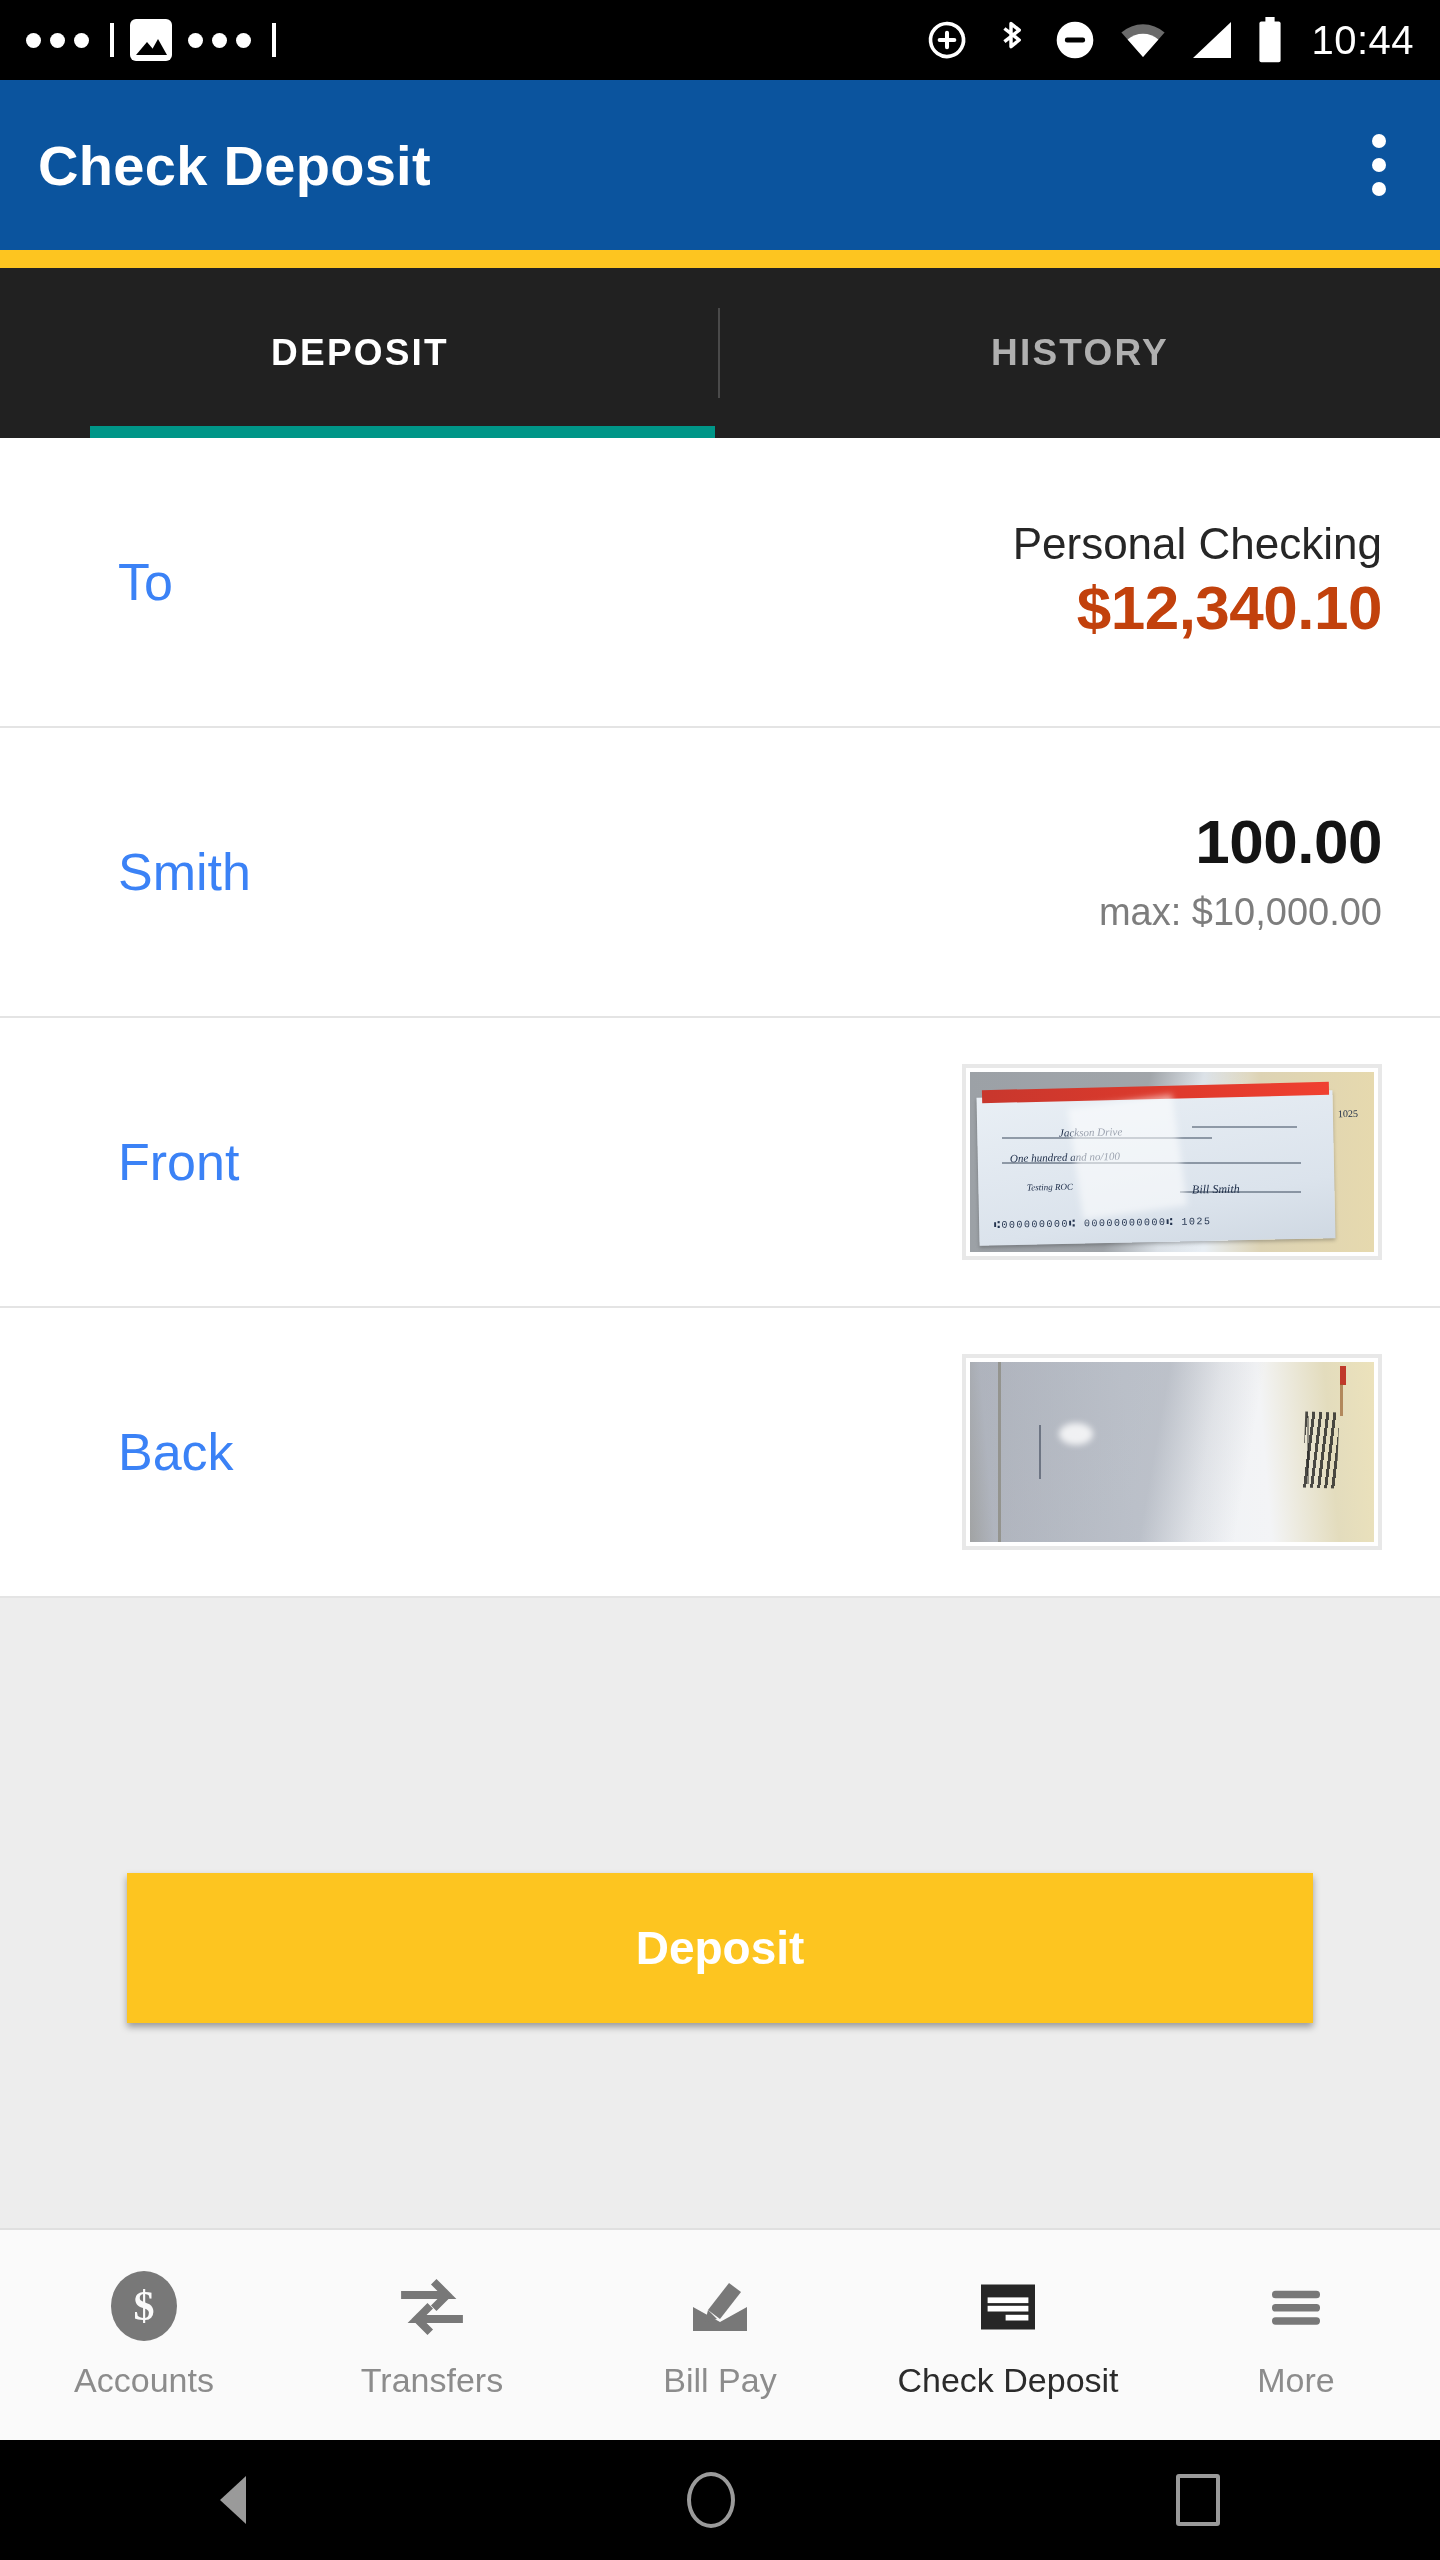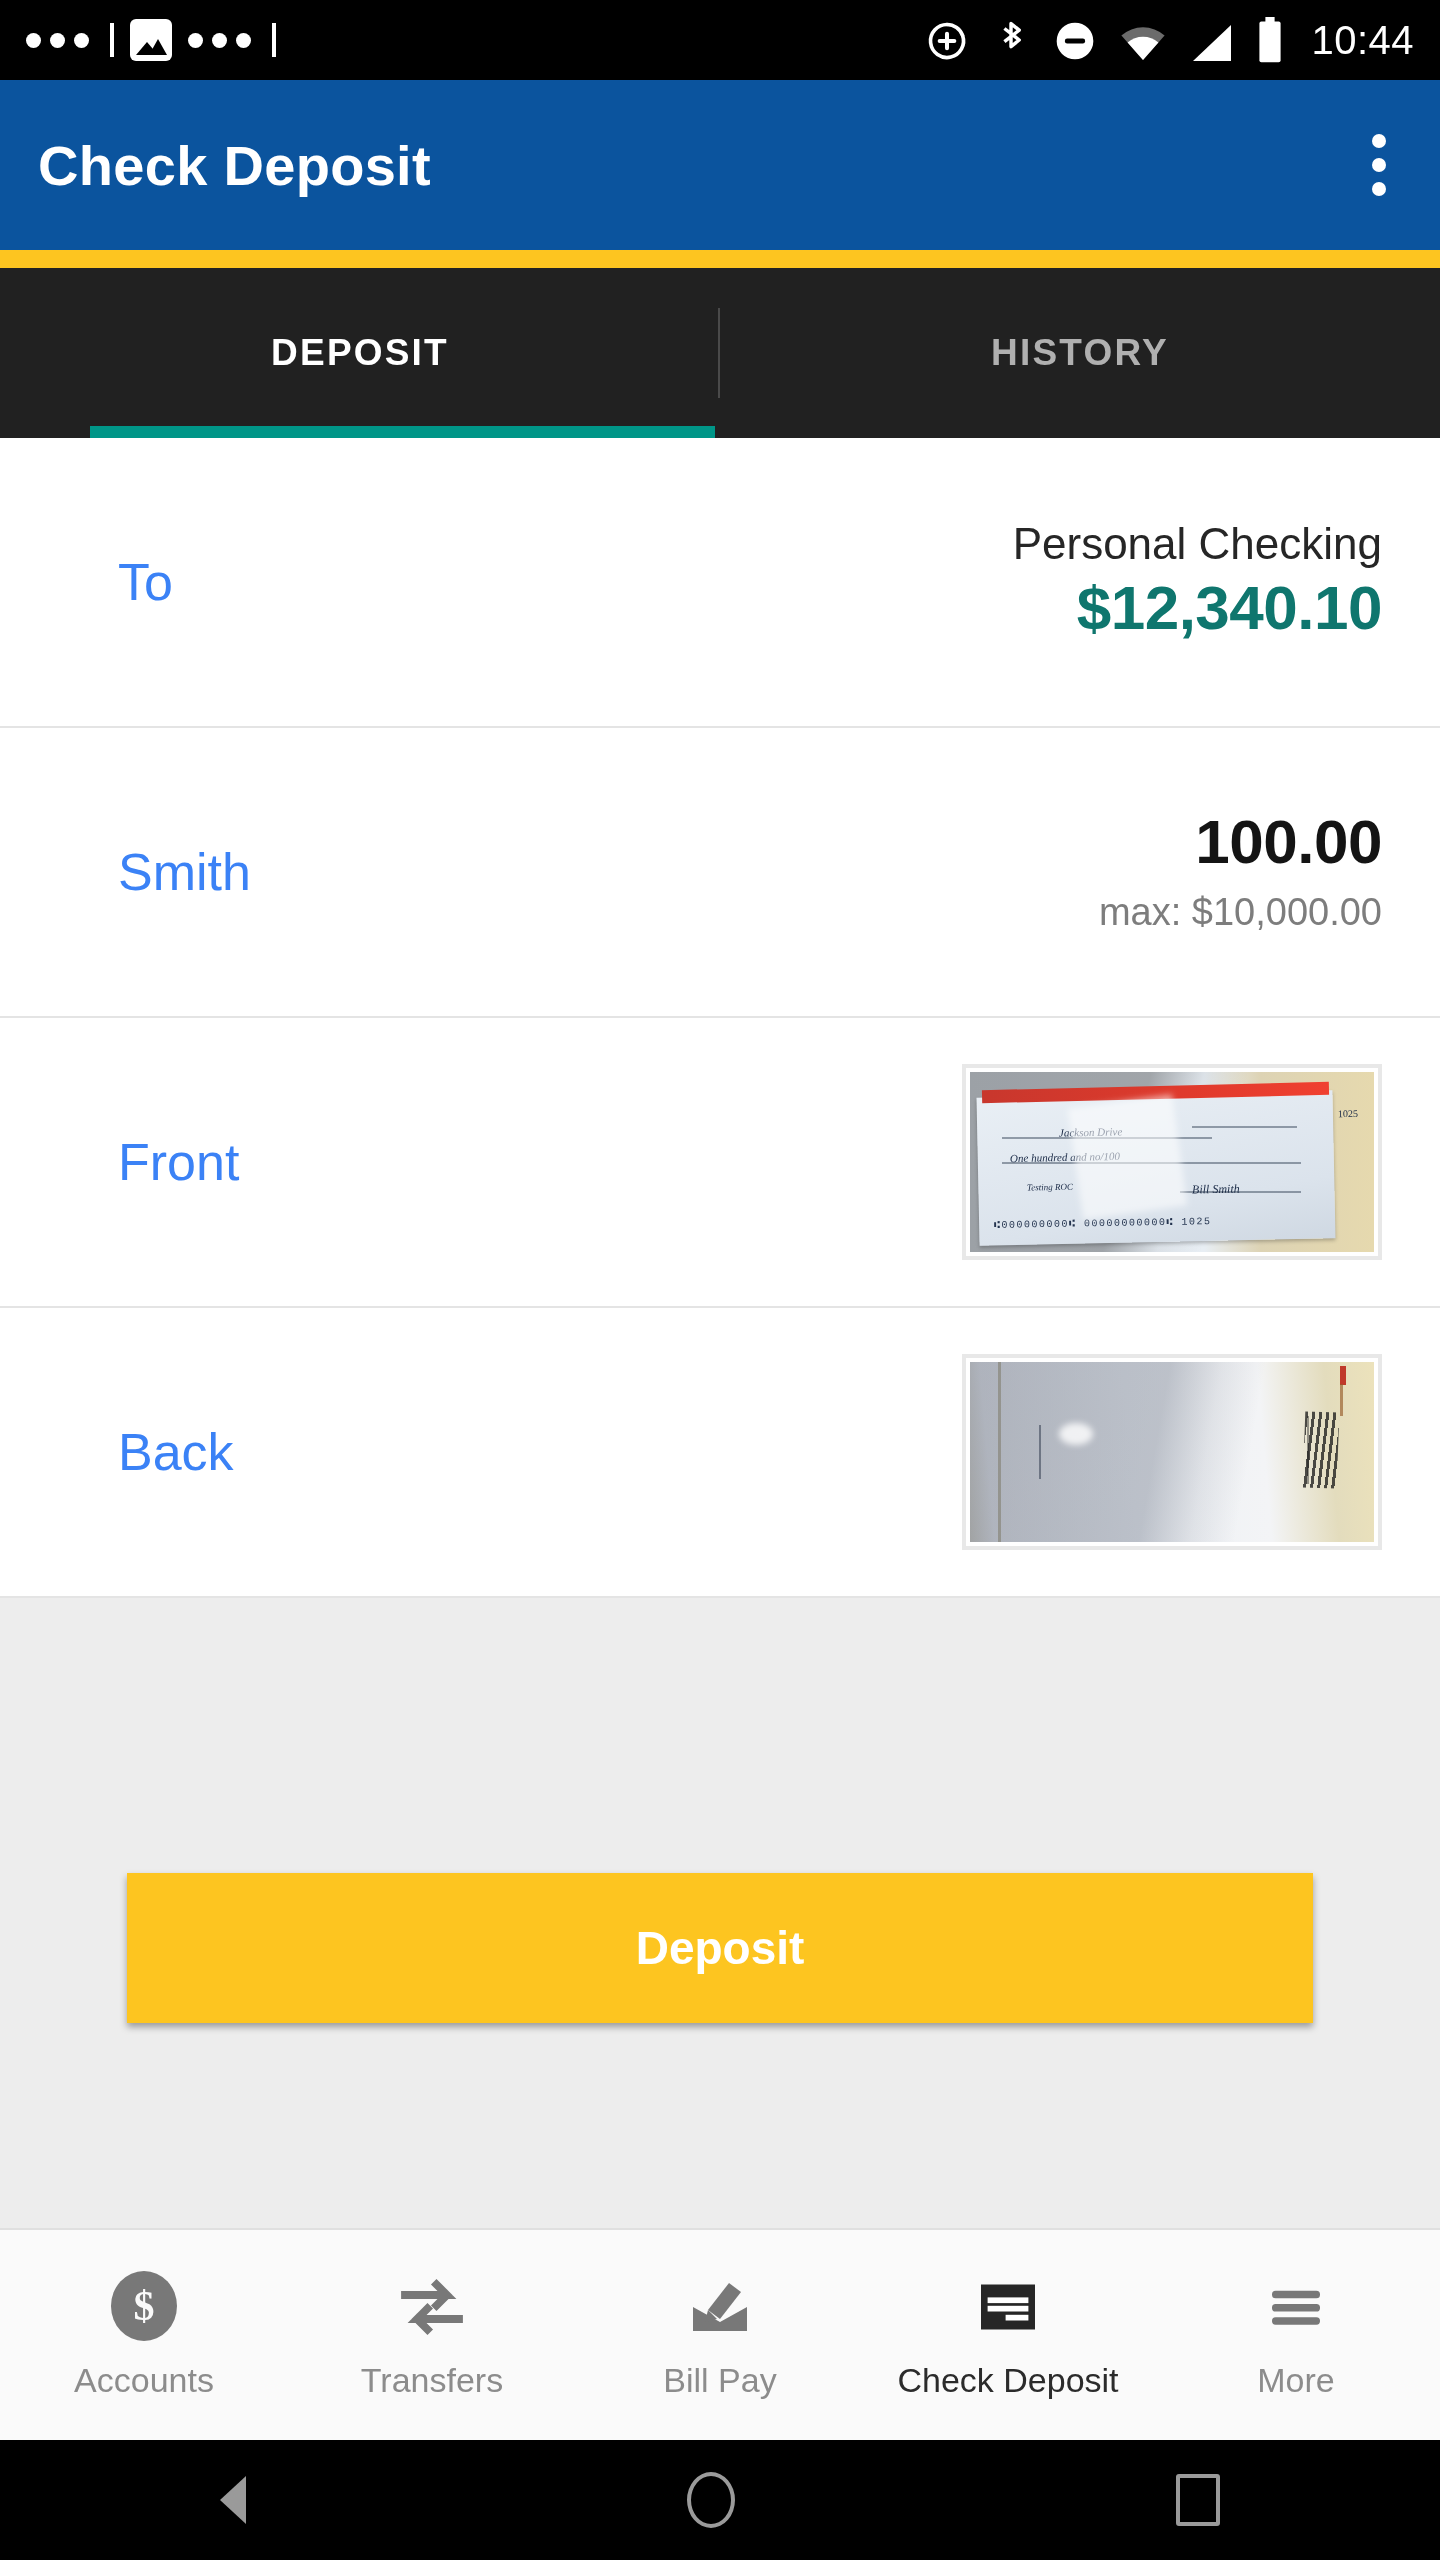--- a/index.html
+++ b/index.html
@@ -26,21 +26,21 @@
   .statusbar {
     height: 80px;
     background: #000000;
     display: flex;
     align-items: center;
     padding: 0 26px;
     box-sizing: border-box;
     flex: 0 0 auto;
   }
   .sb-left { display: flex; align-items: center; gap: 16px; }
-  .sb-right { display: flex; align-items: flex-end; gap: 22px; margin-left: auto; }
+  .sb-right { display: flex; align-items: center; gap: 22px; margin-left: auto; }
   .dots3 { display: flex; align-items: center; gap: 9px; }
   .dots3 i {
     width: 15px; height: 15px; border-radius: 50%;
     background: #ffffff; display: block;
   }
   .dotbar {
     width: 4px; height: 34px; background: #ffffff;
     margin-left: 5px; display: block;
   }
   .img-icon {
@@ -164,21 +164,21 @@
     flex-direction: column;
     align-items: flex-end;
   }
   .row-to { height: 290px; }
   .acct-name {
     color: #262626;
     font-size: 44px;
     line-height: 1.18;
   }
   .acct-balance {
-    color: #0f766e;
+    color: #c2410c;
     font-size: 62px;
     font-weight: bold;
     line-height: 1.22;
     letter-spacing: -0.5px;
   }
   .row-amount { height: 290px; }
   .amount-value {
     color: #141414;
     font-size: 62px;
     font-weight: bold;

